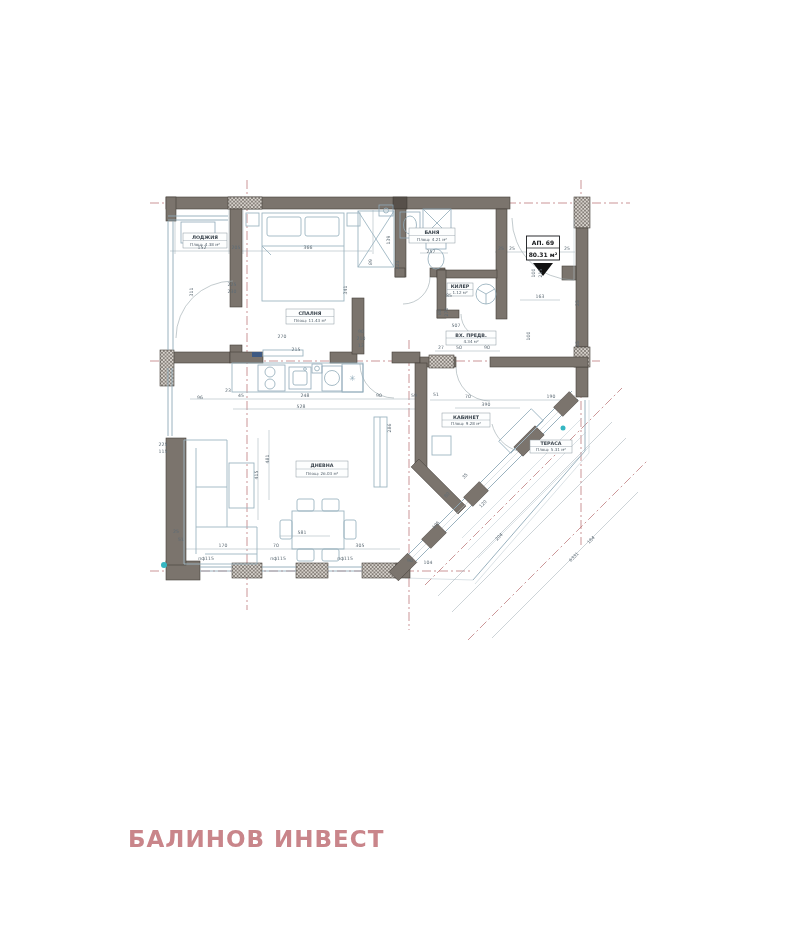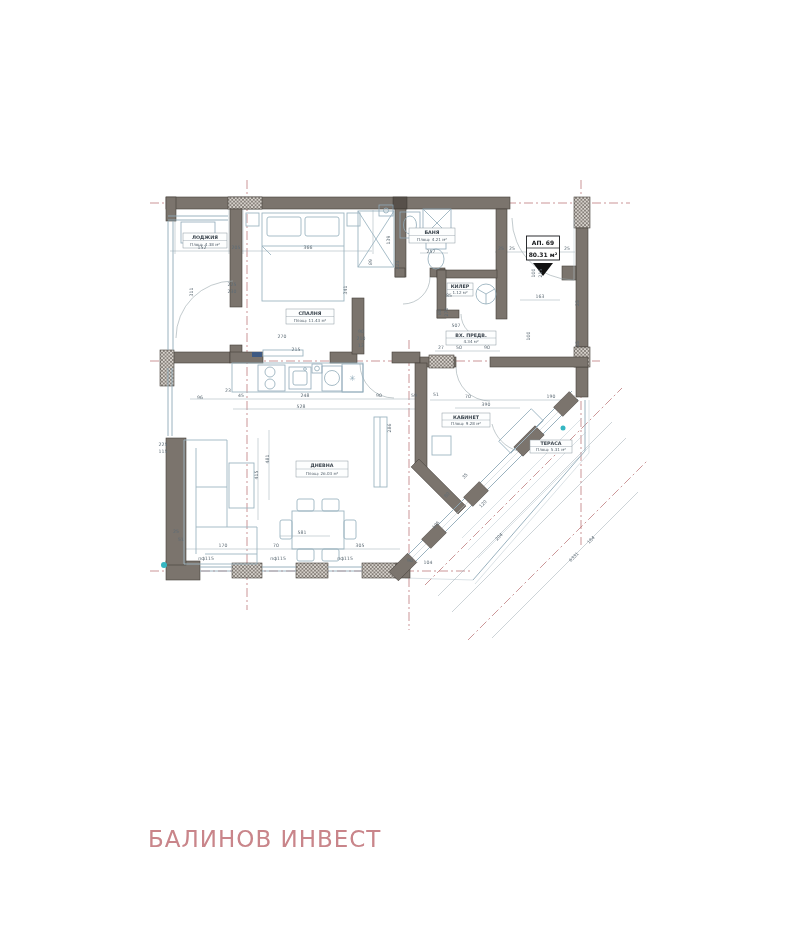--- a/index.html
+++ b/index.html
@@ -20,22 +20,22 @@
   .arc{fill:none;stroke:#9aa7ad;stroke-width:.6;}
   .teal{fill:#35b6c2;stroke:none;}
   .dim{font-size:4.6px;fill:#5d6b75;text-anchor:middle;}
   .room-name{font-size:4.8px;font-weight:bold;fill:#39434c;text-anchor:middle;}
   .room-area{font-size:4.1px;fill:#53616c;text-anchor:middle;}
   .lbl-box{fill:#fdfefe;stroke:#8b98a1;stroke-width:.5;}
   .lbl-div{stroke:#8b98a1;stroke-width:.4;}
   .stamp-box{fill:#ffffff;stroke:#16181b;stroke-width:.9;}
   .stamp-text{font-size:6px;font-weight:bold;fill:#16181b;text-anchor:middle;}
   .snow{font-size:8px;fill:#8fa9b8;text-anchor:middle;}
-  #brand{position:absolute;left:128px;top:826px;font-size:23px;font-weight:normal;
-    letter-spacing:1px;color:#c9858a;margin-left:20px;}
+  #brand{position:absolute;left:128px;top:826px;font-size:23px;font-weight:bold;
+    letter-spacing:1px;color:#c9858a;}
 </style>
 </head>
 <body>
 
 <div id="stage">
 <svg width="800" height="936" viewBox="0 0 800 936">
   <defs>
     <pattern id="xhatch" width="3.6" height="3.6" patternUnits="userSpaceOnUse">
       <rect width="3.6" height="3.6" fill="#d8d3cd"></rect>
       <path d="M0,0 L3.6,3.6 M3.6,0 L0,3.6" stroke="#5a544e" stroke-width="0.6"></path>

